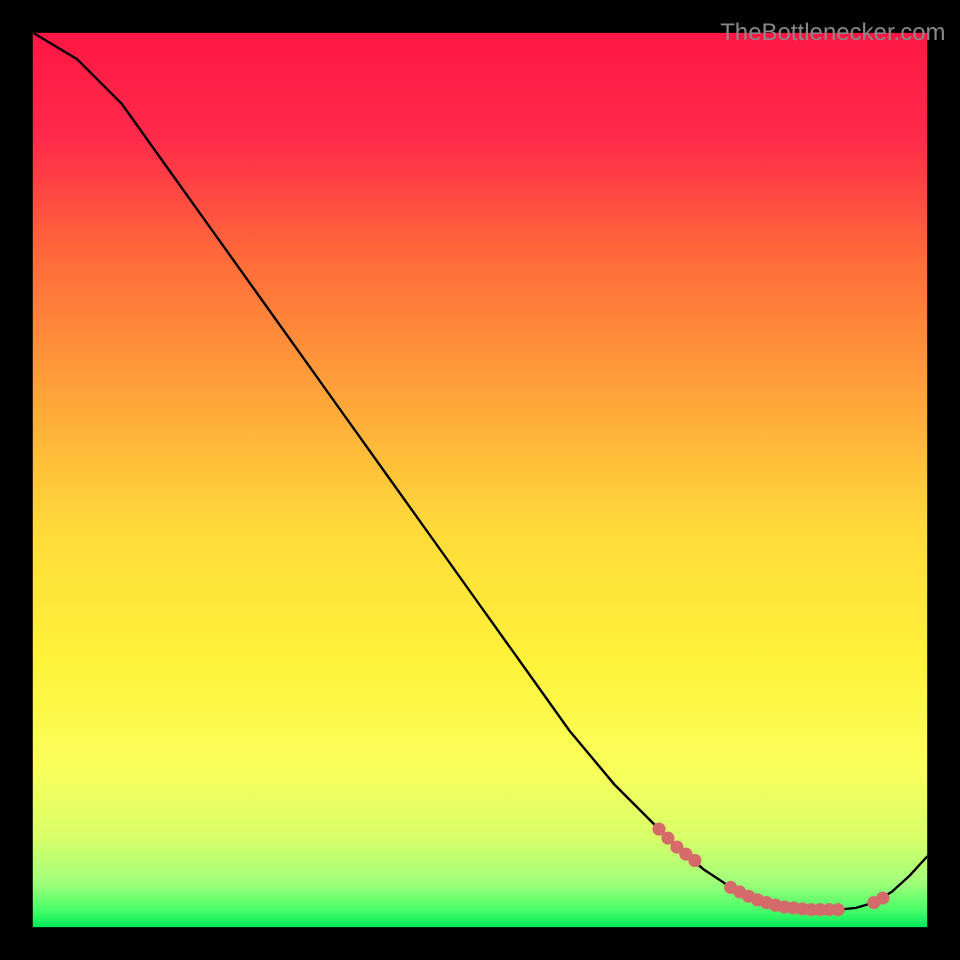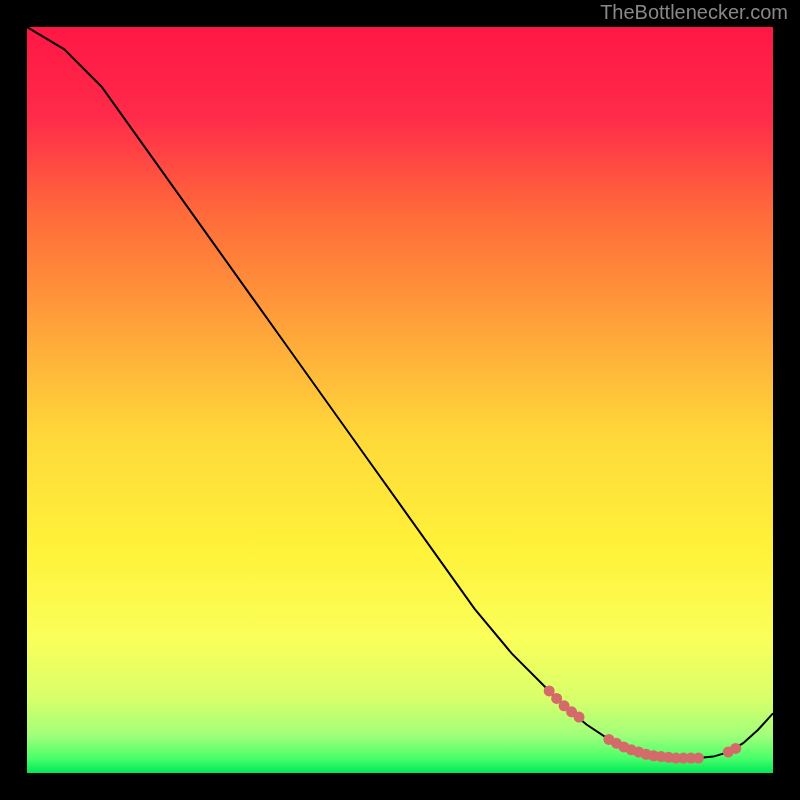--- a/index.html
+++ b/index.html
@@ -5,21 +5,21 @@
   * { margin: 0; padding: 0; box-sizing: border-box; }
   html, body { width: 800px; height: 800px; background: #000; overflow: hidden; }
   .frame {
     position: relative;
     width: 800px;
     height: 800px;
     background: #000;
   }
   .attribution {
     position: absolute;
-    top: 1px;
+    top: 16px;
     right: 12px;
     font-family: Arial, Helvetica, sans-serif;
     font-size: 20px;
     color: #888888;
     z-index: 10;
   }
   .plot-area {
     position: absolute;
     left: 27px;
     top: 27px;

